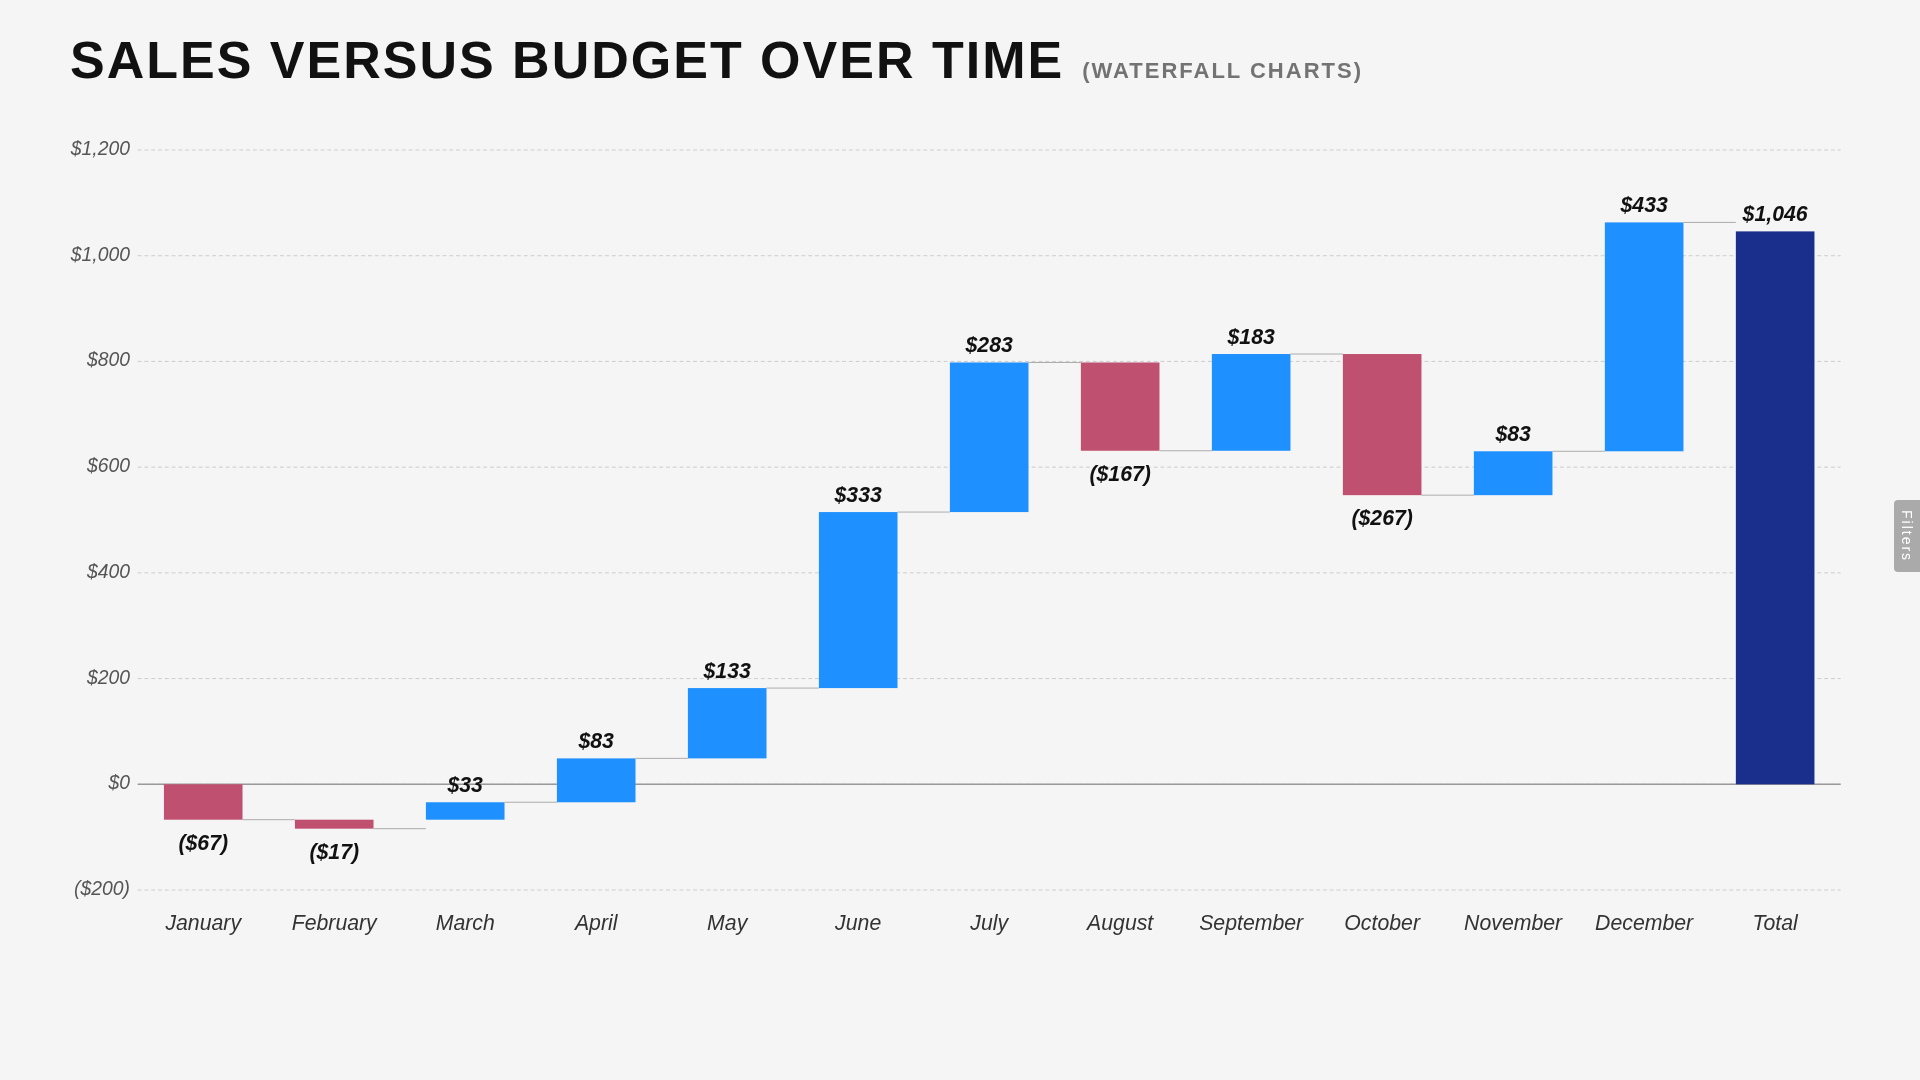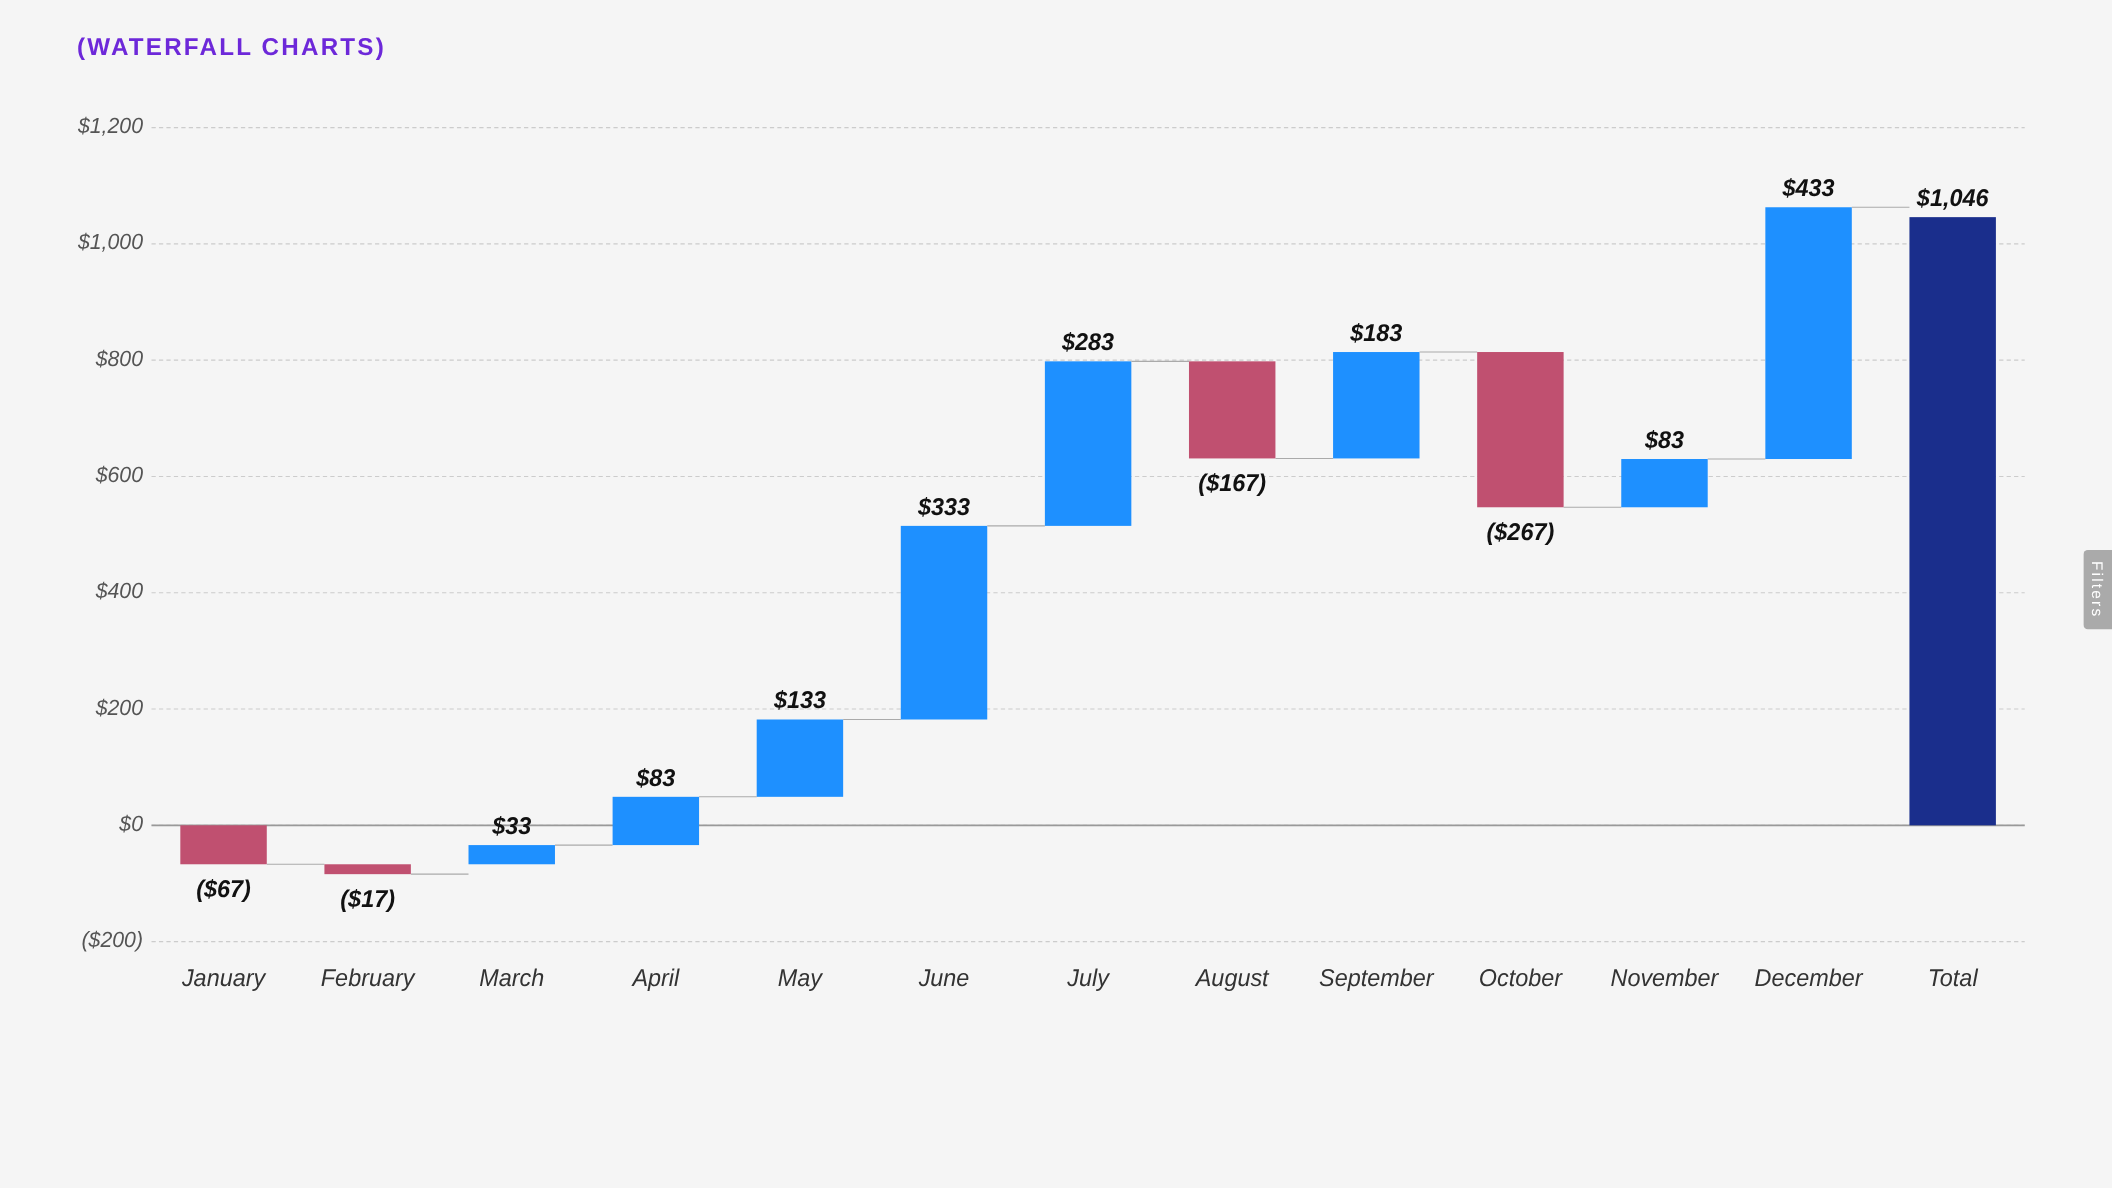--- a/index.html
+++ b/index.html
@@ -26,21 +26,21 @@
     .main-title {
       font-size: 52px;
       font-weight: 900;
       color: #111;
       letter-spacing: 2px;
       text-transform: uppercase;
     }
     .subtitle {
       font-size: 22px;
       font-weight: 700;
-      color: #6d28d9;
+      color: #737373;
       letter-spacing: 2px;
       text-transform: uppercase;
     }
     .chart-area {
       position: relative;
       width: 100%;
       height: 870px;
       font-style: italic;
     }
     .filters-tab {
@@ -59,20 +59,21 @@
     svg.chart-svg {
       width: 100%;
       height: 100%;
     }
   </style>
 </head>
 <body>
 
 <div class="chart-container">
   <div class="title-area">
+    <span class="main-title">SALES VERSUS BUDGET OVER TIME</span>
     <span class="subtitle">(WATERFALL CHARTS)</span>
   </div>
 
   <div class="chart-area">
     <svg class="chart-svg" viewBox="0 0 1850 870" preserveAspectRatio="none">
 
     <line x1="70" x2="1830" y1="30" y2="30" stroke="#ccc" stroke-width="1" stroke-dasharray="4,3"></line>
         <text x="62" y="35" text-anchor="end" font-size="20" fill="#555" font-family="Arial, sans-serif">$1,200</text>
         <line x1="70" x2="1830" y1="135.71428571428575" y2="135.71428571428575" stroke="#ccc" stroke-width="1" stroke-dasharray="4,3"></line>
         <text x="62" y="140.71428571428575" text-anchor="end" font-size="20" fill="#555" font-family="Arial, sans-serif">$1,000</text>

